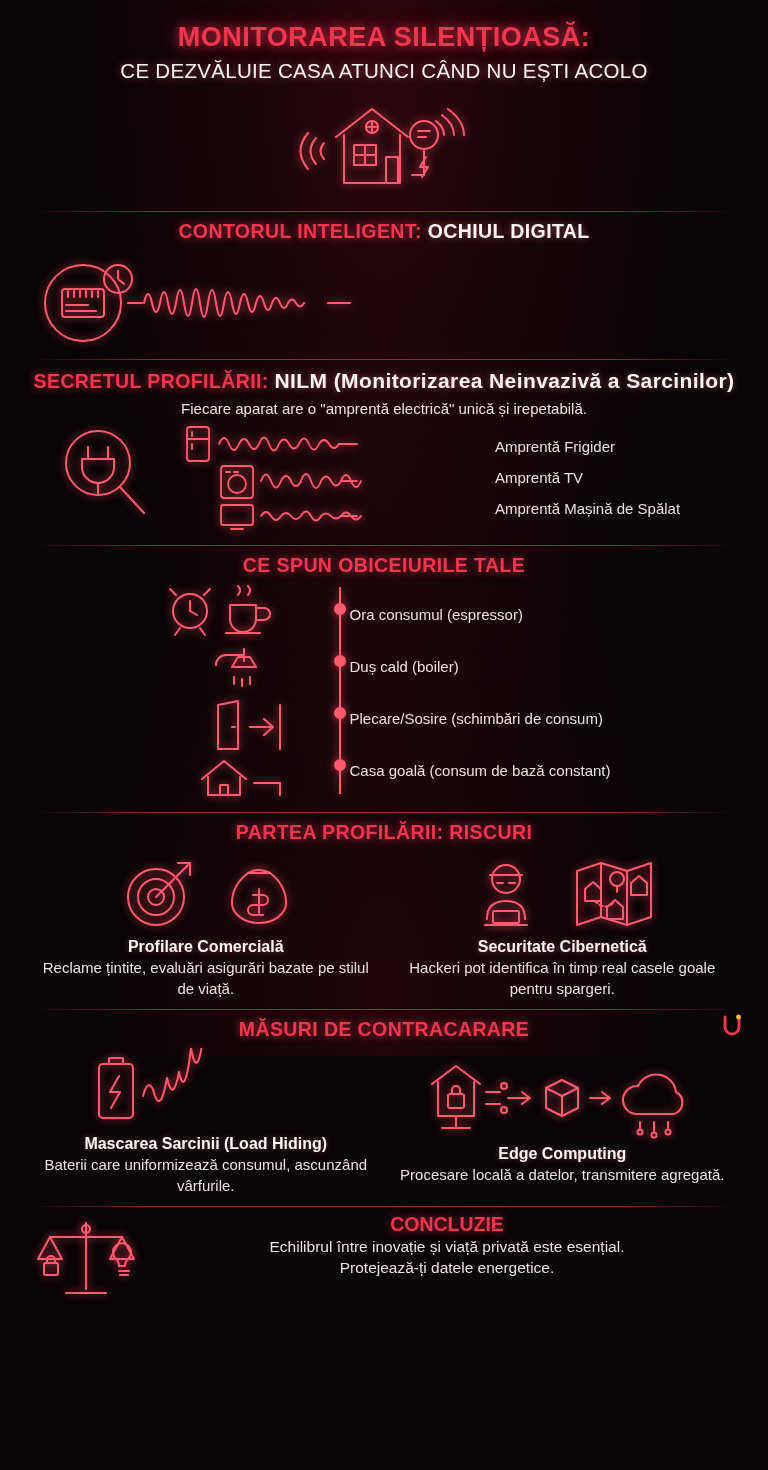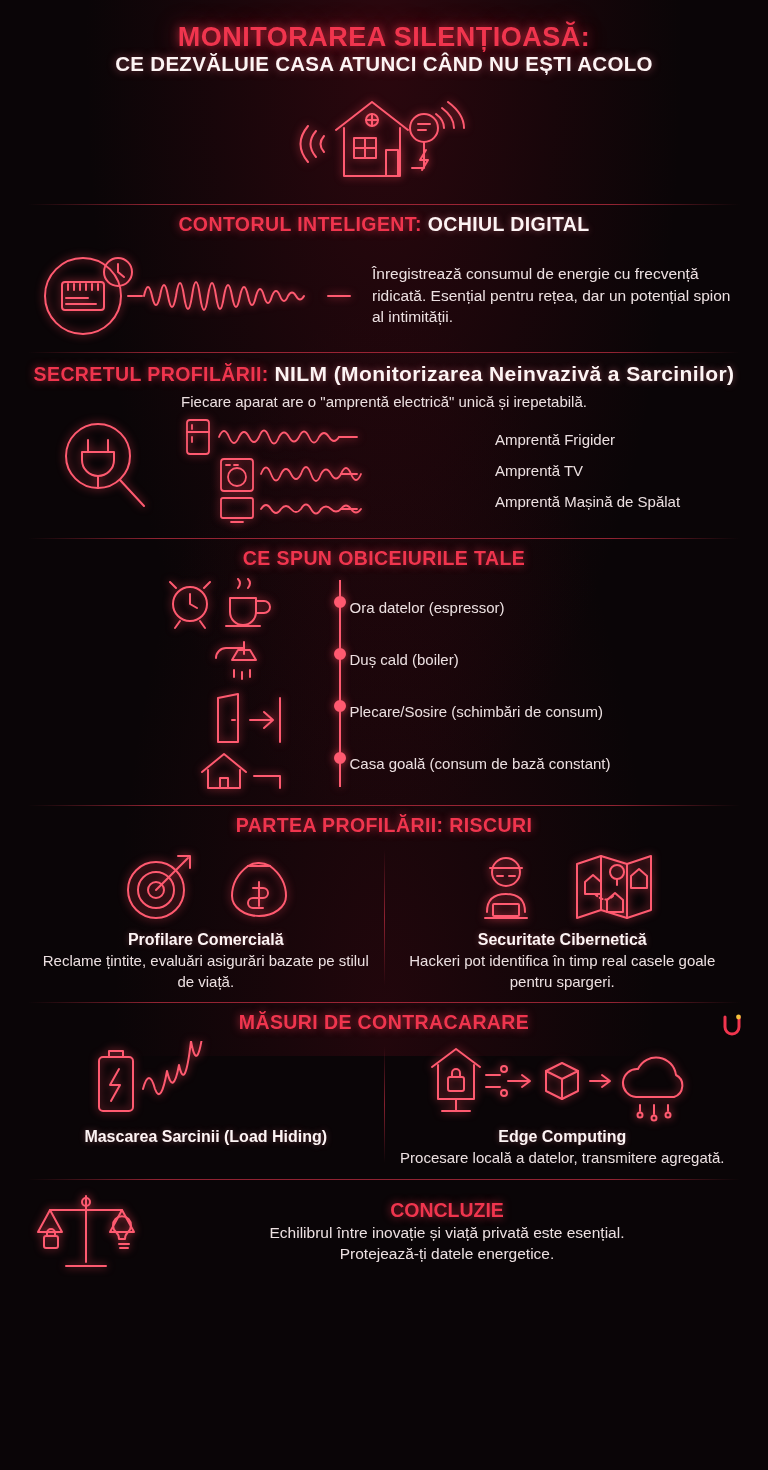--- a/index.html
+++ b/index.html
@@ -25,21 +25,22 @@
 
   
   .header{ padding:22px 20px 0; text-align:center; }
   .title-1{
     font-size:27px; font-weight:bold; letter-spacing:0.5px;
     color:#f0354e;
     text-shadow:0 0 10px rgba(240,53,78,0.75), 0 0 26px rgba(240,53,78,0.45);
     line-height:1.12;
   }
   .title-2{
-    font-size:20.5px; font-weight:bold; letter-spacing:0.3px;
+    margin-top:7px;
+    font-size:20.5px; font-weight:normal; letter-spacing:0.3px;
     color:#fdf4f4;
     text-shadow:0 0 8px rgba(255,120,140,0.5);
     line-height:1.15;
   }
 
   .hero{ height:112px; display:flex; align-items:center; justify-content:center; margin-top:6px;}
 
   .divider{
     height:1px; margin:10px 28px 0;
     background:linear-gradient(to right, rgba(255,60,85,0) 0%, rgba(255,60,85,0.55) 18%, rgba(255,60,85,0.55) 82%, rgba(255,60,85,0) 100%);
@@ -69,29 +70,29 @@
   .nilm-labels{ flex:1; padding-top:10px;margin-left:45px;}
   .nilm-labels div{ height:31px; font-size:15px; color:#ece0e1; display:flex; align-items:center;}
 
   
   .habit-wrap{ display:flex; justify-content:center; gap:0; margin-top:6px;}
   .habit-art{ width:150px; }
   .habit-list{ padding-top:6px;}
   .habit-item{ height:52px; display:flex; align-items:center; font-size:15px; color:#ece0e1;}
 
   
-  .two-col{ display:flex; margin-top:6px; }
+  .two-col{ display:flex; margin-top:6px;align-items:center; }
   .col{ flex:1; text-align:center; padding:0 8px;}
   .vline{ width:1px; background:linear-gradient(to bottom, rgba(255,60,85,0), rgba(255,60,85,0.5), rgba(255,60,85,0)); margin:6px 0;}
   .col-icons{ height:86px; display:flex; align-items:center; justify-content:center; gap:26px;}
   .col-head{ font-weight:bold; font-size:16px; color:#fdf4f4; margin-top:2px; text-shadow:0 0 6px rgba(255,140,155,0.35);}
   .col-body{ font-size:15px; line-height:1.35; color:#ece0e1; margin-top:2px;}
 
   
-  .concl{ display:flex; align-items:center; gap:6px; padding:6px 26px 0;}
+  .concl{ display:flex; gap:6px; padding:6px 26px 0;}
   .concl-art{ flex:0 0 120px; height:92px;}
   .concl-text{ flex:1; text-align:center;}
   .concl-title{ font-weight:bold; font-size:19.5px; color:#f0354e; text-shadow:0 0 9px rgba(240,53,78,0.7); }
 
   .footer{ position:absolute; right:22px; bottom:16px; width:28px; height:28px;}
 </style>
 </head>
 <body>
 
 <div class="page">
@@ -142,23 +143,20 @@
           <path d="M100 50 h14"></path>
           <path d="M116 50
                    q4 -18 8 0 q4 18 8 0 q4 -22 8 0 q4 22 8 0
                    q4 -26 8 0 q4 26 8 0 q4 -28 8 0 q4 28 8 0
                    q4 -26 8 0 q4 26 8 0 q4 -22 8 0 q4 22 8 0
                    q4 -18 8 0 q4 18 8 0 q4 -14 8 0 q4 14 8 0
                    q4 -10 8 0 q4 10 8 0 q4 -7 8 0 q4 7 8 0"></path>
           <path d="M300 50 h22"></path>
         </svg>
       </div>
-      <div class="meter-copy">
-        <div class="body-text">Înregistrează consumul de energie cu frecvență ridicată. Esențial pentru rețea, dar un potențial spion al intimității.</div>
-      </div>
     </div>
   </div>
 
   <div class="divider"></div>
 
   <div class="section">
     <div class="sec-title">
       <span>SECRETUL PROFILĂRII:</span>
       <span class="white sm">NILM (Monitorizarea Neinvazivă a Sarcinilor)</span>
     </div>
@@ -252,21 +250,21 @@
       <div>
         <svg class="glow" width="20" height="215" viewBox="0 0 20 215" fill="none" stroke="#ff5a70" stroke-width="2">
           <path d="M10 4 V211"></path>
           <circle cx="10" cy="26" r="5" fill="#ff5a70"></circle>
           <circle cx="10" cy="78" r="5" fill="#ff5a70"></circle>
           <circle cx="10" cy="130" r="5" fill="#ff5a70"></circle>
           <circle cx="10" cy="182" r="5" fill="#ff5a70"></circle>
         </svg>
       </div>
       <div class="habit-list">
-        <div class="habit-item">Ora datelor (espressor)</div>
+        <div class="habit-item">Ora consumul (espressor)</div>
         <div class="habit-item">Duș cald (boiler)</div>
         <div class="habit-item">Plecare/Sosire (schimbări de consum)</div>
         <div class="habit-item">Casa goală (consum de bază constant)</div>
       </div>
     </div>
   </div>
 
   <div class="divider"></div>
 
   <div class="section">
@@ -326,20 +324,21 @@
       <div class="col">
         <div class="col-icons">
           <svg class="glow" width="250" height="84" viewBox="0 0 250 84" fill="none" stroke="#ff5a70" stroke-width="2" stroke-linecap="round" stroke-linejoin="round">
             <rect x="18" y="16" width="34" height="54" rx="4"></rect>
             <path d="M28 16 v-6 h14 v6"></path>
             <path d="M38 28 l-9 16 h10 l-9 16"></path>
             <path d="M62 48 q6 -22 12 0 q6 16 12 -18 q6 26 12 -6 q6 28 12 -24 q6 34 12 -10 q6 24 12 -16 q6 22 12 4 q6 -18 12 10 q6 16 12 -4 q6 12 12 2"></path>
           </svg>
         </div>
         <div class="col-head">Mascarea Sarcinii (Load Hiding)</div>
+        <div class="col-body">Baterii care uniformizează consumul, ascunzând vârfurile.</div>
       </div>
       <div class="vline"></div>
       <div class="col">
         <div class="col-icons">
           <svg class="glow" width="280" height="84" viewBox="0 0 280 84" fill="none" stroke="#ff5a70" stroke-width="2" stroke-linecap="round" stroke-linejoin="round">
             <path d="M10 26 L34 8 L58 26"></path>
             <path d="M16 24 v34 h36 v-34"></path>
             <rect x="26" y="36" width="16" height="14" rx="2"></rect>
             <path d="M30 36 v-4 a4 4 0 0 1 8 0 v4"></path>
             <path d="M34 58 v12 M20 70 h28"></path>

